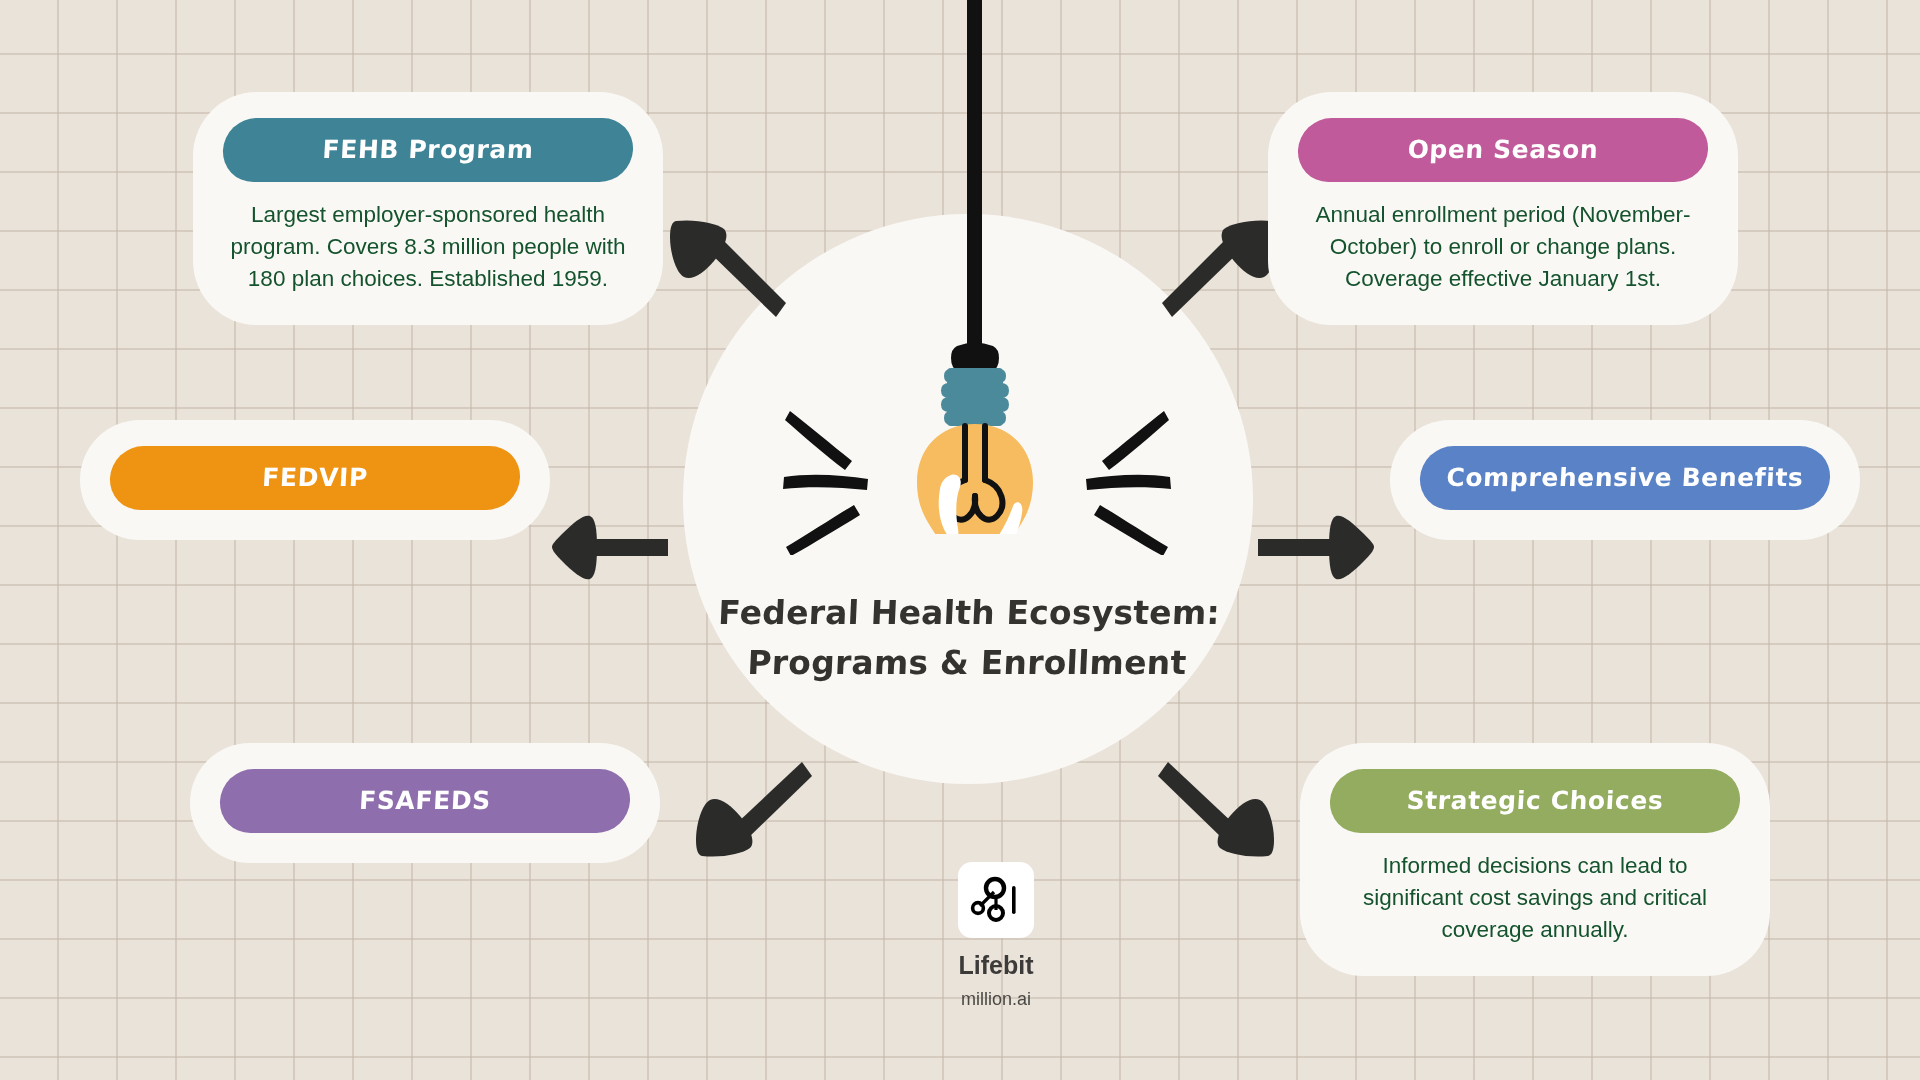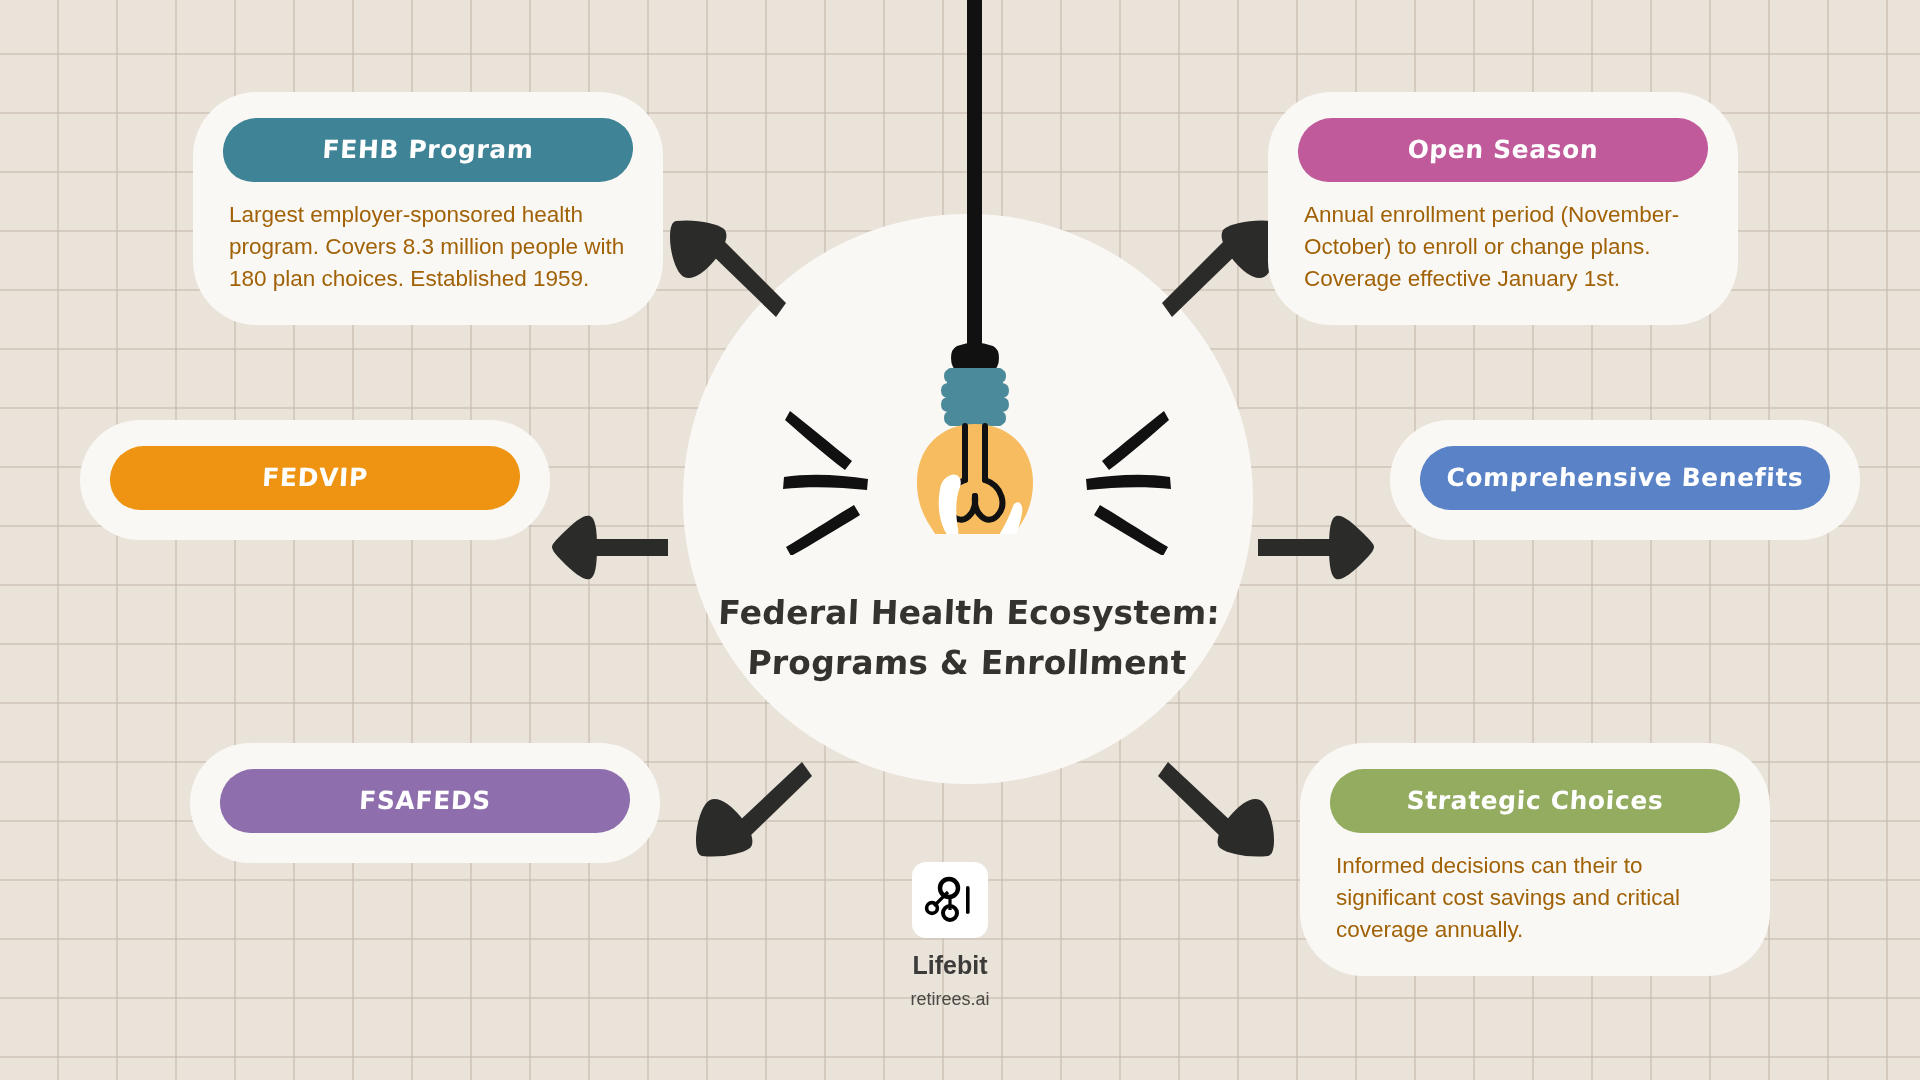--- a/index.html
+++ b/index.html
@@ -65,46 +65,46 @@
     color: #FFFFFF;
     font-family: "DejaVu Sans", sans-serif;
     font-weight: bold;
     font-size: 25px;
     letter-spacing: 0.6px;
     padding: 17px 10px 18px 10px;
     transform: skewX(-3deg);
   }
   .card-body {
     margin-top: 17px;
-    text-align: left;
+    text-align: center;
     font-family: "Liberation Sans", sans-serif;
     font-size: 22.5px;
     line-height: 1.42;
-    color: #a16207;
+    color: #14532d;
     padding: 0 6px;
   }
 
   
   #card-fehb      { left: 193px;  top: 92px;  width: 470px; }
   #card-fedvip    { left: 80px;   top: 420px; width: 470px; }
   #card-fsafeds   { left: 190px;  top: 743px; width: 470px; }
   #card-openseason{ left: 1268px; top: 92px;  width: 470px; }
   #card-benefits  { left: 1390px; top: 420px; width: 470px; }
   #card-strategic { left: 1300px; top: 743px; width: 470px; }
 
   #card-fsafeds .card-header,
   #card-fedvip  .card-header { }
 
   
   .arrow { position: absolute; }
 
   
   .brand {
     position: absolute;
-    left: 850px;
+    left: 896px;
     top: 862px;
     width: 200px;
     text-align: center;
   }
   .brand-logo {
     width: 76px; height: 76px;
     background: #FFFFFF;
     border-radius: 14px;
     margin: 0 auto;
     display: flex; align-items: center; justify-content: center;
@@ -246,33 +246,33 @@
     <div class="card-header" style="background:#C05A9A;">Open Season</div>
     <div class="card-body">Annual enrollment period (November-October) to enroll or change plans. Coverage effective January 1st.</div>
   </div>
 
   <div class="card" id="card-benefits">
     <div class="card-header" style="background:#5A82C7;">Comprehensive Benefits</div>
   </div>
 
   <div class="card" id="card-strategic">
     <div class="card-header" style="background:#93AC5F;">Strategic Choices</div>
-    <div class="card-body">Informed decisions can their to significant cost savings and critical coverage annually.</div>
+    <div class="card-body">Informed decisions can lead to significant cost savings and critical coverage annually.</div>
   </div>
 
   <div class="brand">
     <div class="brand-logo">
       <svg width="56" height="56" viewBox="0 0 56 56" xmlns="http://www.w3.org/2000/svg">
         <g stroke="#000000" stroke-width="3.2" fill="none">
           <line x1="12" y1="34" x2="26" y2="20"></line>
           <line x1="28" y1="24" x2="28" y2="38"></line>
         </g>
         <circle cx="27" cy="16" r="9" fill="none" stroke="#000000" stroke-width="4.4"></circle>
         <circle cx="10" cy="36" r="5.4" fill="none" stroke="#000000" stroke-width="3.6"></circle>
         <circle cx="28" cy="41" r="7" fill="none" stroke="#000000" stroke-width="4"></circle>
         <rect x="44" y="14" width="3.6" height="28" rx="1.8" fill="#000000"></rect>
       </svg>
     </div>
     <div class="brand-name">Lifebit</div>
-    <div class="brand-url">retirees.ai</div>
+    <div class="brand-url">million.ai</div>
   </div>
 
 </div>
 
 </body></html>

